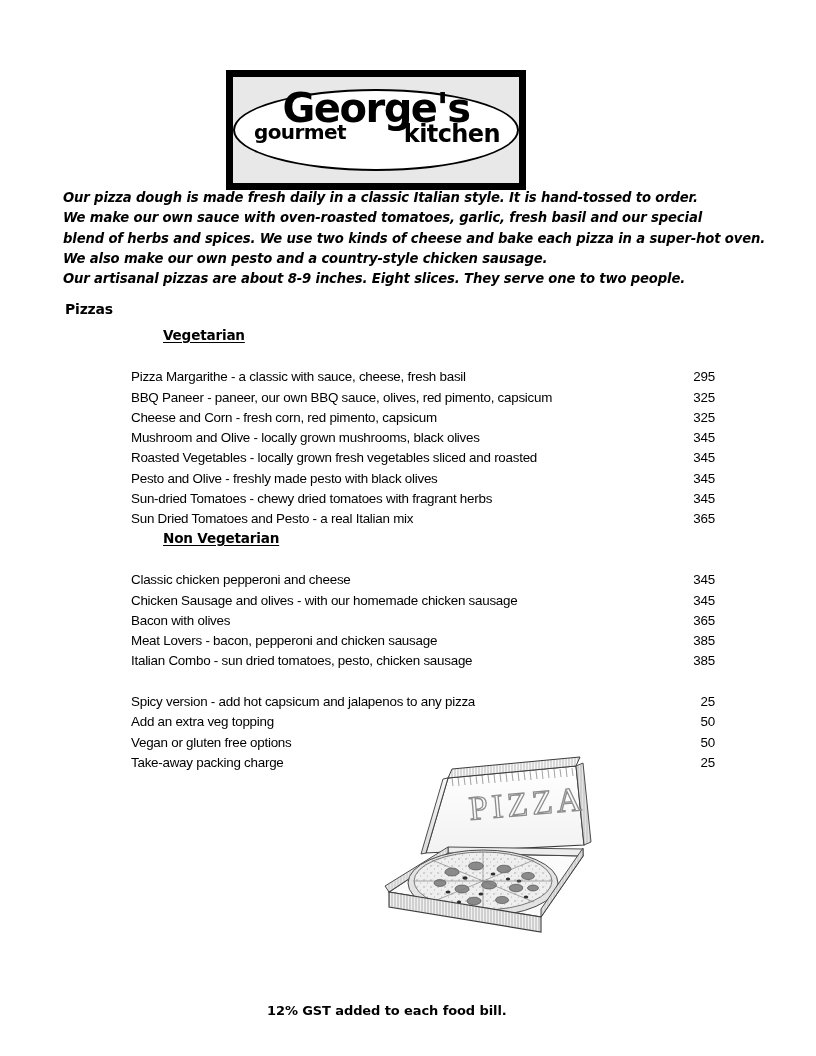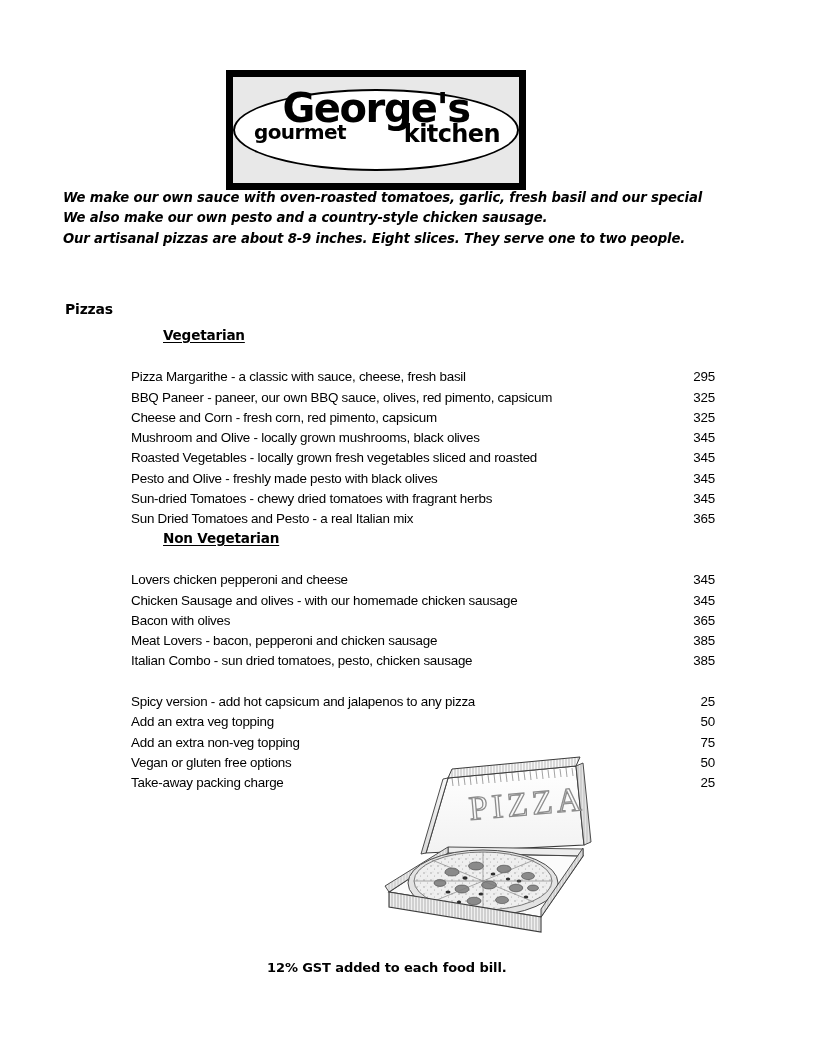--- a/index.html
+++ b/index.html
@@ -177,21 +177,21 @@
   #pizza-illustration svg {
     display: block;
     width: 100%;
     height: 100%;
   }
 
   
   #gst-note {
     position: absolute;
     left: 267px;
-    top: 960px;
+    top: 1003px;
     font-family: "DejaVu Sans", sans-serif;
     font-weight: bold;
     font-size: 13px;
     letter-spacing: -0.1px;
   }
 </style>
 </head>
 <body>
 
 <div id="logo-block">
@@ -201,21 +201,23 @@
       <div id="logo-text-wrap">
         <div id="logo-georges">George's</div>
         <div id="logo-gourmet">gourmet</div>
         <div id="logo-kitchen">kitchen</div>
       </div>
     </div>
   </div>
 </div>
 
 <div id="intro">
+    <div class="intro-line">Our pizza dough is made fresh daily in a classic Italian style.  It is hand-tossed to order.</div>
     <div class="intro-line">We make our own sauce with oven-roasted tomatoes, garlic, fresh basil and our special</div>
+    <div class="intro-line">blend of herbs and spices.  We use two kinds of cheese and bake each pizza in a super-hot oven.</div>
     <div class="intro-line">We also make our own pesto and a country-style chicken sausage.</div>
     <div class="intro-line">Our artisanal pizzas are about 8-9 inches.  Eight slices.  They serve one to two people.</div>
   </div>
 
 <div id="pizzas-heading">Pizzas</div>
 <div id="menu">
     <div class="cat-heading-row"><span class="cat-heading">Vegetarian</span></div>
     <div class="item-row">
       <span class="item-name">Pizza Margarithe - a classic with sauce, cheese, fresh basil</span>
       <span class="item-price">295</span>
@@ -244,21 +246,21 @@
       <span class="item-name">Sun-dried Tomatoes -  chewy dried tomatoes with fragrant herbs</span>
       <span class="item-price">345</span>
     </div>
     <div class="item-row">
       <span class="item-name">Sun Dried Tomatoes and Pesto -  a real Italian mix</span>
       <span class="item-price">365</span>
     </div>
     <div class="section-gap"></div>
     <div class="cat-heading-row"><span class="cat-heading">Non Vegetarian</span></div>
     <div class="item-row">
-      <span class="item-name">Lovers chicken pepperoni and cheese</span>
+      <span class="item-name">Classic chicken pepperoni and cheese</span>
       <span class="item-price">345</span>
     </div>
     <div class="item-row">
       <span class="item-name">Chicken Sausage and olives - with our homemade chicken sausage</span>
       <span class="item-price">345</span>
     </div>
     <div class="item-row">
       <span class="item-name">Bacon with olives</span>
       <span class="item-price">365</span>
     </div>
@@ -271,24 +273,20 @@
       <span class="item-price">385</span>
     </div>
     <div class="section-gap"></div>
     <div class="item-row">
       <span class="item-name">Spicy version - add hot capsicum and jalapenos to any pizza</span>
       <span class="item-price">25</span>
     </div>
     <div class="item-row">
       <span class="item-name">Add an extra veg topping</span>
       <span class="item-price">50</span>
-    </div>
-    <div class="item-row">
-      <span class="item-name">Add an extra non-veg topping</span>
-      <span class="item-price">75</span>
     </div>
     <div class="item-row">
       <span class="item-name">Vegan or gluten free options</span>
       <span class="item-price">50</span>
     </div>
     <div class="item-row">
       <span class="item-name">Take-away packing charge</span>
       <span class="item-price">25</span>
     </div>
   </div>

